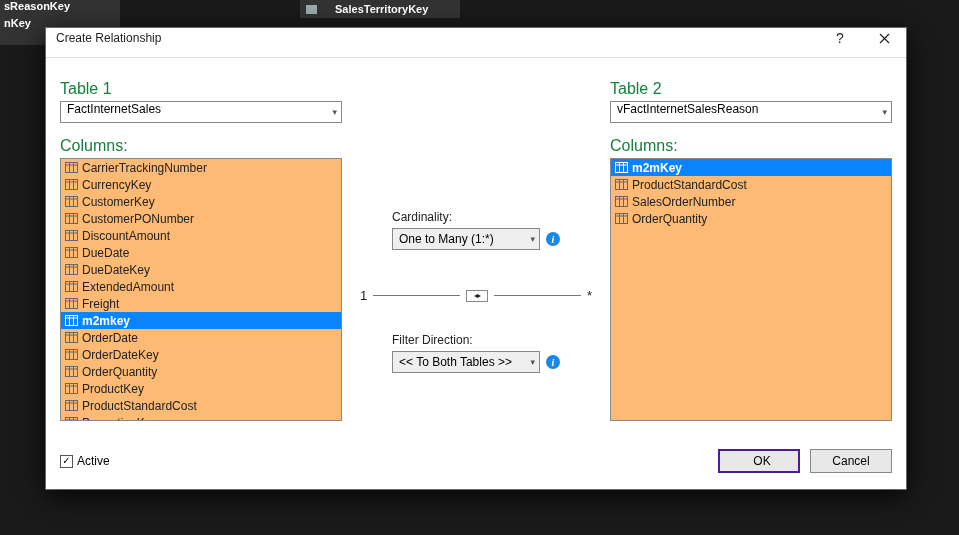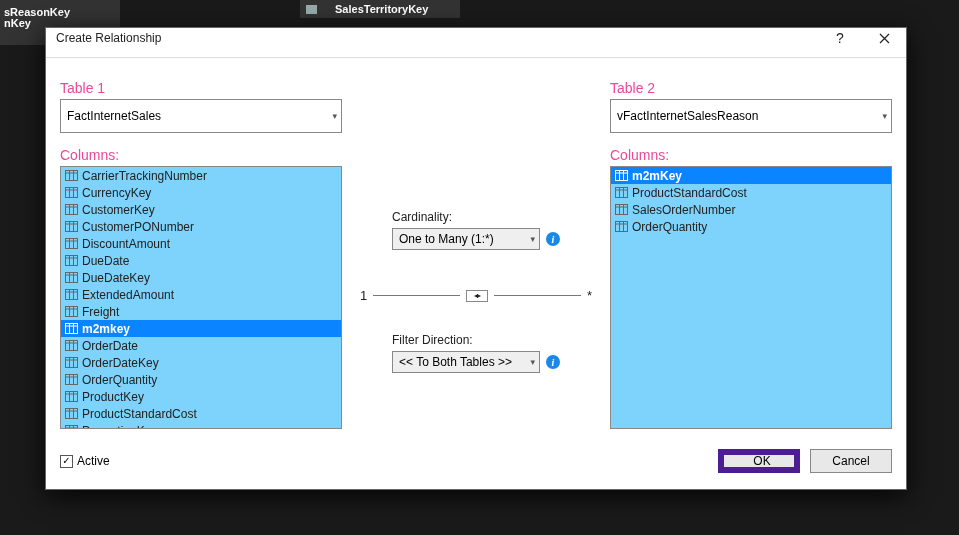--- a/index.html
+++ b/index.html
@@ -76,43 +76,42 @@
   .content {
     flex: 1;
     display: flex;
     padding: 22px 14px 8px 14px;
     gap: 0;
     position: relative;
   }
   .col-left { width: 282px; display: flex; flex-direction: column; }
   .col-mid  { flex: 1; display: flex; flex-direction: column; align-items: center; padding: 0 18px; }
   .col-right{ width: 282px; display: flex; flex-direction: column; }
-  .lbl { font-size: 14px; color: #ec4899; margin-bottom: 3px; }
+  .lbl { font-size: 16px; color: #15803d; margin-bottom: 3px; }
   .combo {
     height: 22px;
     border: 1px solid #888;
     background: #fff;
     display: flex;
-    align-items: center;
-    padding: 16px 6px;
+    padding: 0 6px;
     font-size: 12px;
     position: relative;
   }
   .combo .caret {
     position: absolute;
     right: 4px;
     top: 50%;
     transform: translateY(-50%);
     font-size: 9px;
     color: #555;
   }
   .listbox-wrap { margin-top: 14px; display: flex; flex-direction: column; flex: 1; min-height: 0; }
   .listbox {
     border: 1px solid #888;
-    background: #7dd3fc;
+    background: #fdba74;
     height: 263px;
     overflow-y: scroll;
     font-size: 12px;
     padding: 0;
   }
   .listbox.no-scroll { overflow-y: hidden; }
   .li {
     display: flex;
     align-items: center;
     height: 17px;
@@ -193,31 +192,31 @@
     font-size: 10px; line-height: 1;
   }
   .spacer { flex: 1; }
   .btn {
     width: 82px; height: 24px;
     border: 1px solid #888;
     background: #e8e8e8;
     font-size: 12px;
     display: flex; align-items: center; justify-content: center;
   }
-  .btn.default { border: 6px solid #4c1d95; padding-left: 6px; }
+  .btn.default { border: 2px solid #4c1d95; padding-left: 6px; }
   
   .listbox::-webkit-scrollbar { width: 16px; }
   .listbox::-webkit-scrollbar-track { background: #f0f0f0; }
   .listbox::-webkit-scrollbar-thumb { background: #c2c2c2; }
 </style>
 </head>
 <body>
 
 <div class="bg-band bg-band-left"></div>
-<span class="bg-label" style="left:4px; top:6px;">sReasonKey</span>
+<span class="bg-label" style="left:4px; top:0px;">sReasonKey</span>
 <span class="bg-label" style="left:4px; top:17px;">nKey</span>
 <div class="bg-salesterritory">
   <span class="bg-icon-mini"></span>
   <span class="bg-label" style="position:static; font-weight:600;">SalesTerritoryKey</span>
 </div>
 
 <div class="dialog">
   <div class="titlebar">
     <span class="title">Create Relationship</span>
     <div class="ctrl">?</div>

